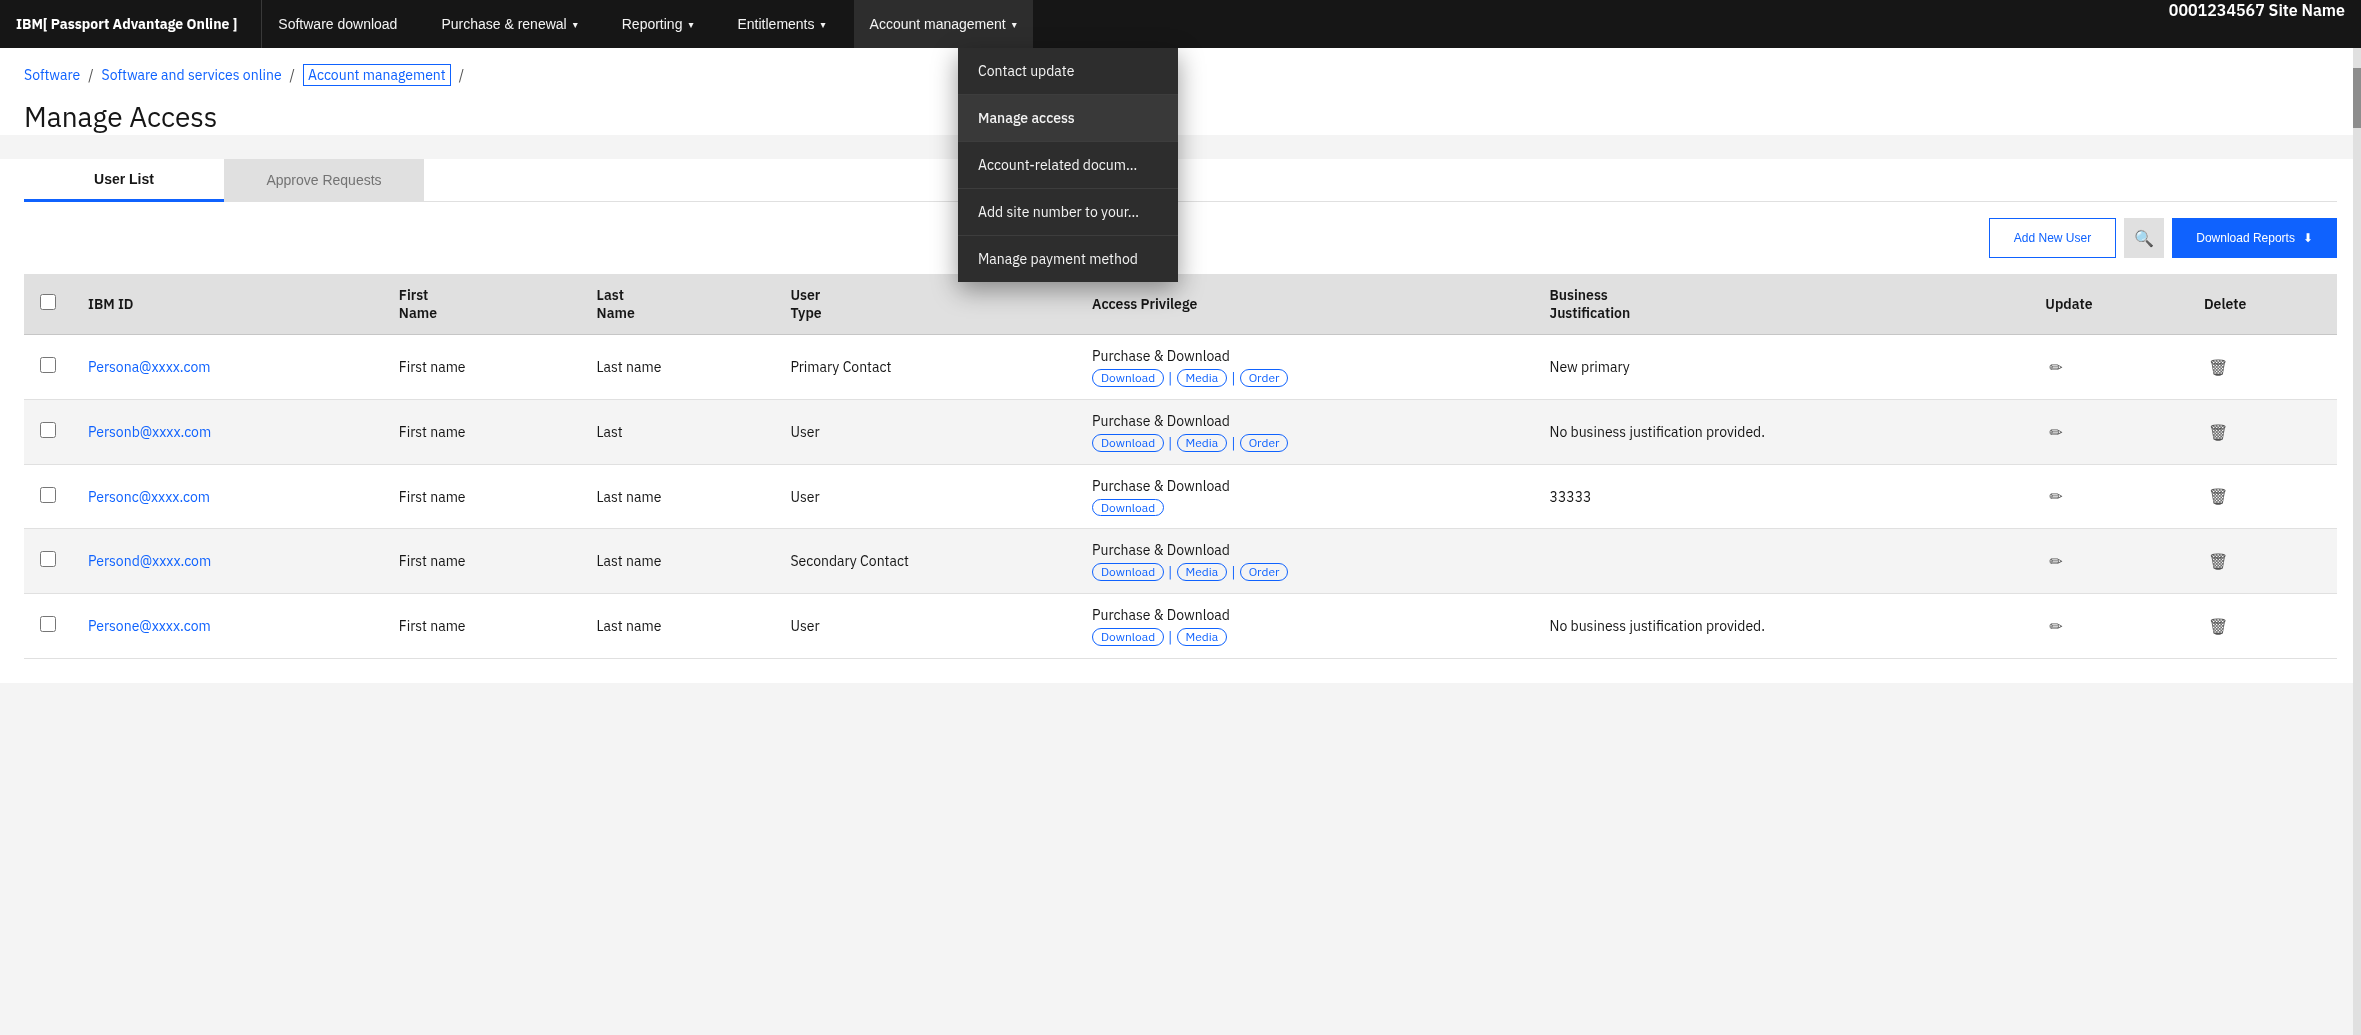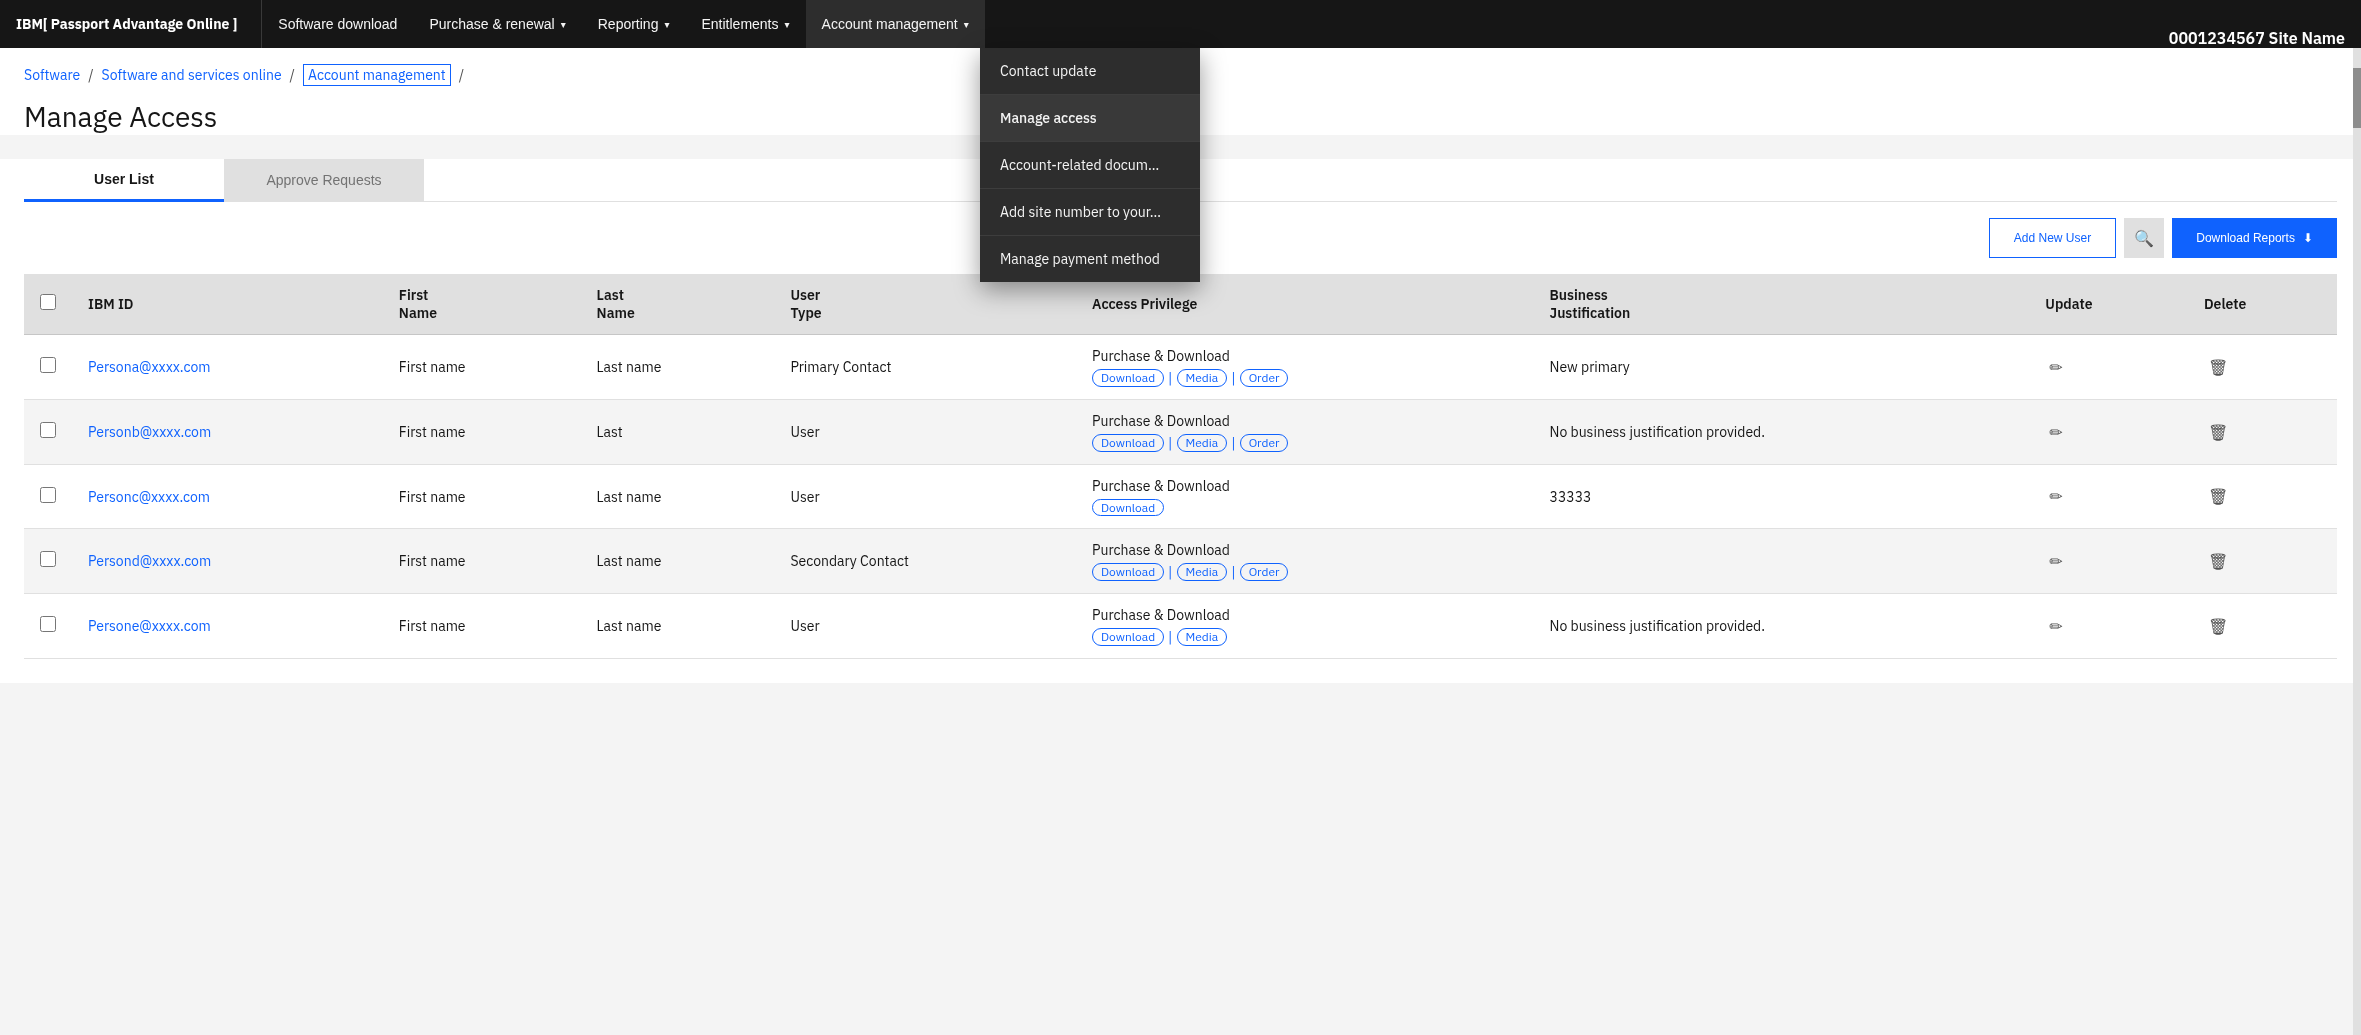--- a/index.html
+++ b/index.html
@@ -1,42 +1,42 @@
 <!DOCTYPE html>
 <html><head>
   <meta charset="utf-8">
   <style>
     * { box-sizing: border-box; margin: 0; padding: 0; }
     body { font-family: 'IBM Plex Sans', Arial, sans-serif; font-size: 14px; background: #f4f4f4; overflow-x: hidden; }
 
     
     .top-nav {
       display: flex;
-      align-items: flex-end;
+      align-items: flex-start;
       background: #161616;
       color: #fff;
       height: 48px;
       padding: 0 16px;
       gap: 0;
     }
     .nav-brand {
       font-size: 14px;
       color: #fff;
       white-space: nowrap;
       padding-right: 24px;
       border-right: 1px solid #393939;
       height: 100%;
       display: flex;
       align-items: center;
     }
     .nav-brand span { font-weight: 700; }
     .nav-items {
       display: flex;
       align-items: center;
-      gap: 0;
+      gap: 12px;
       flex: 1;
       height: 100%;
     }
     .nav-item {
       display: flex;
       align-items: center;
       gap: 4px;
       padding: 0 16px;
       height: 100%;
       color: #f4f4f4;
@@ -231,21 +231,21 @@
       top: 0;
       left: 0;
       right: 0;
       bottom: 0;
       z-index: 100;
       pointer-events: none;
     }
     .dropdown-menu {
       position: absolute;
       top: 48px;
-      left: 980px;
+      left: 958px;
       width: 220px;
       background: #2d2d2d;
       z-index: 200;
       box-shadow: 0 8px 24px rgba(0,0,0,0.4);
       pointer-events: all;
     }
     .dropdown-item {
       padding: 14px 20px;
       color: #f4f4f4;
       font-size: 14px;

